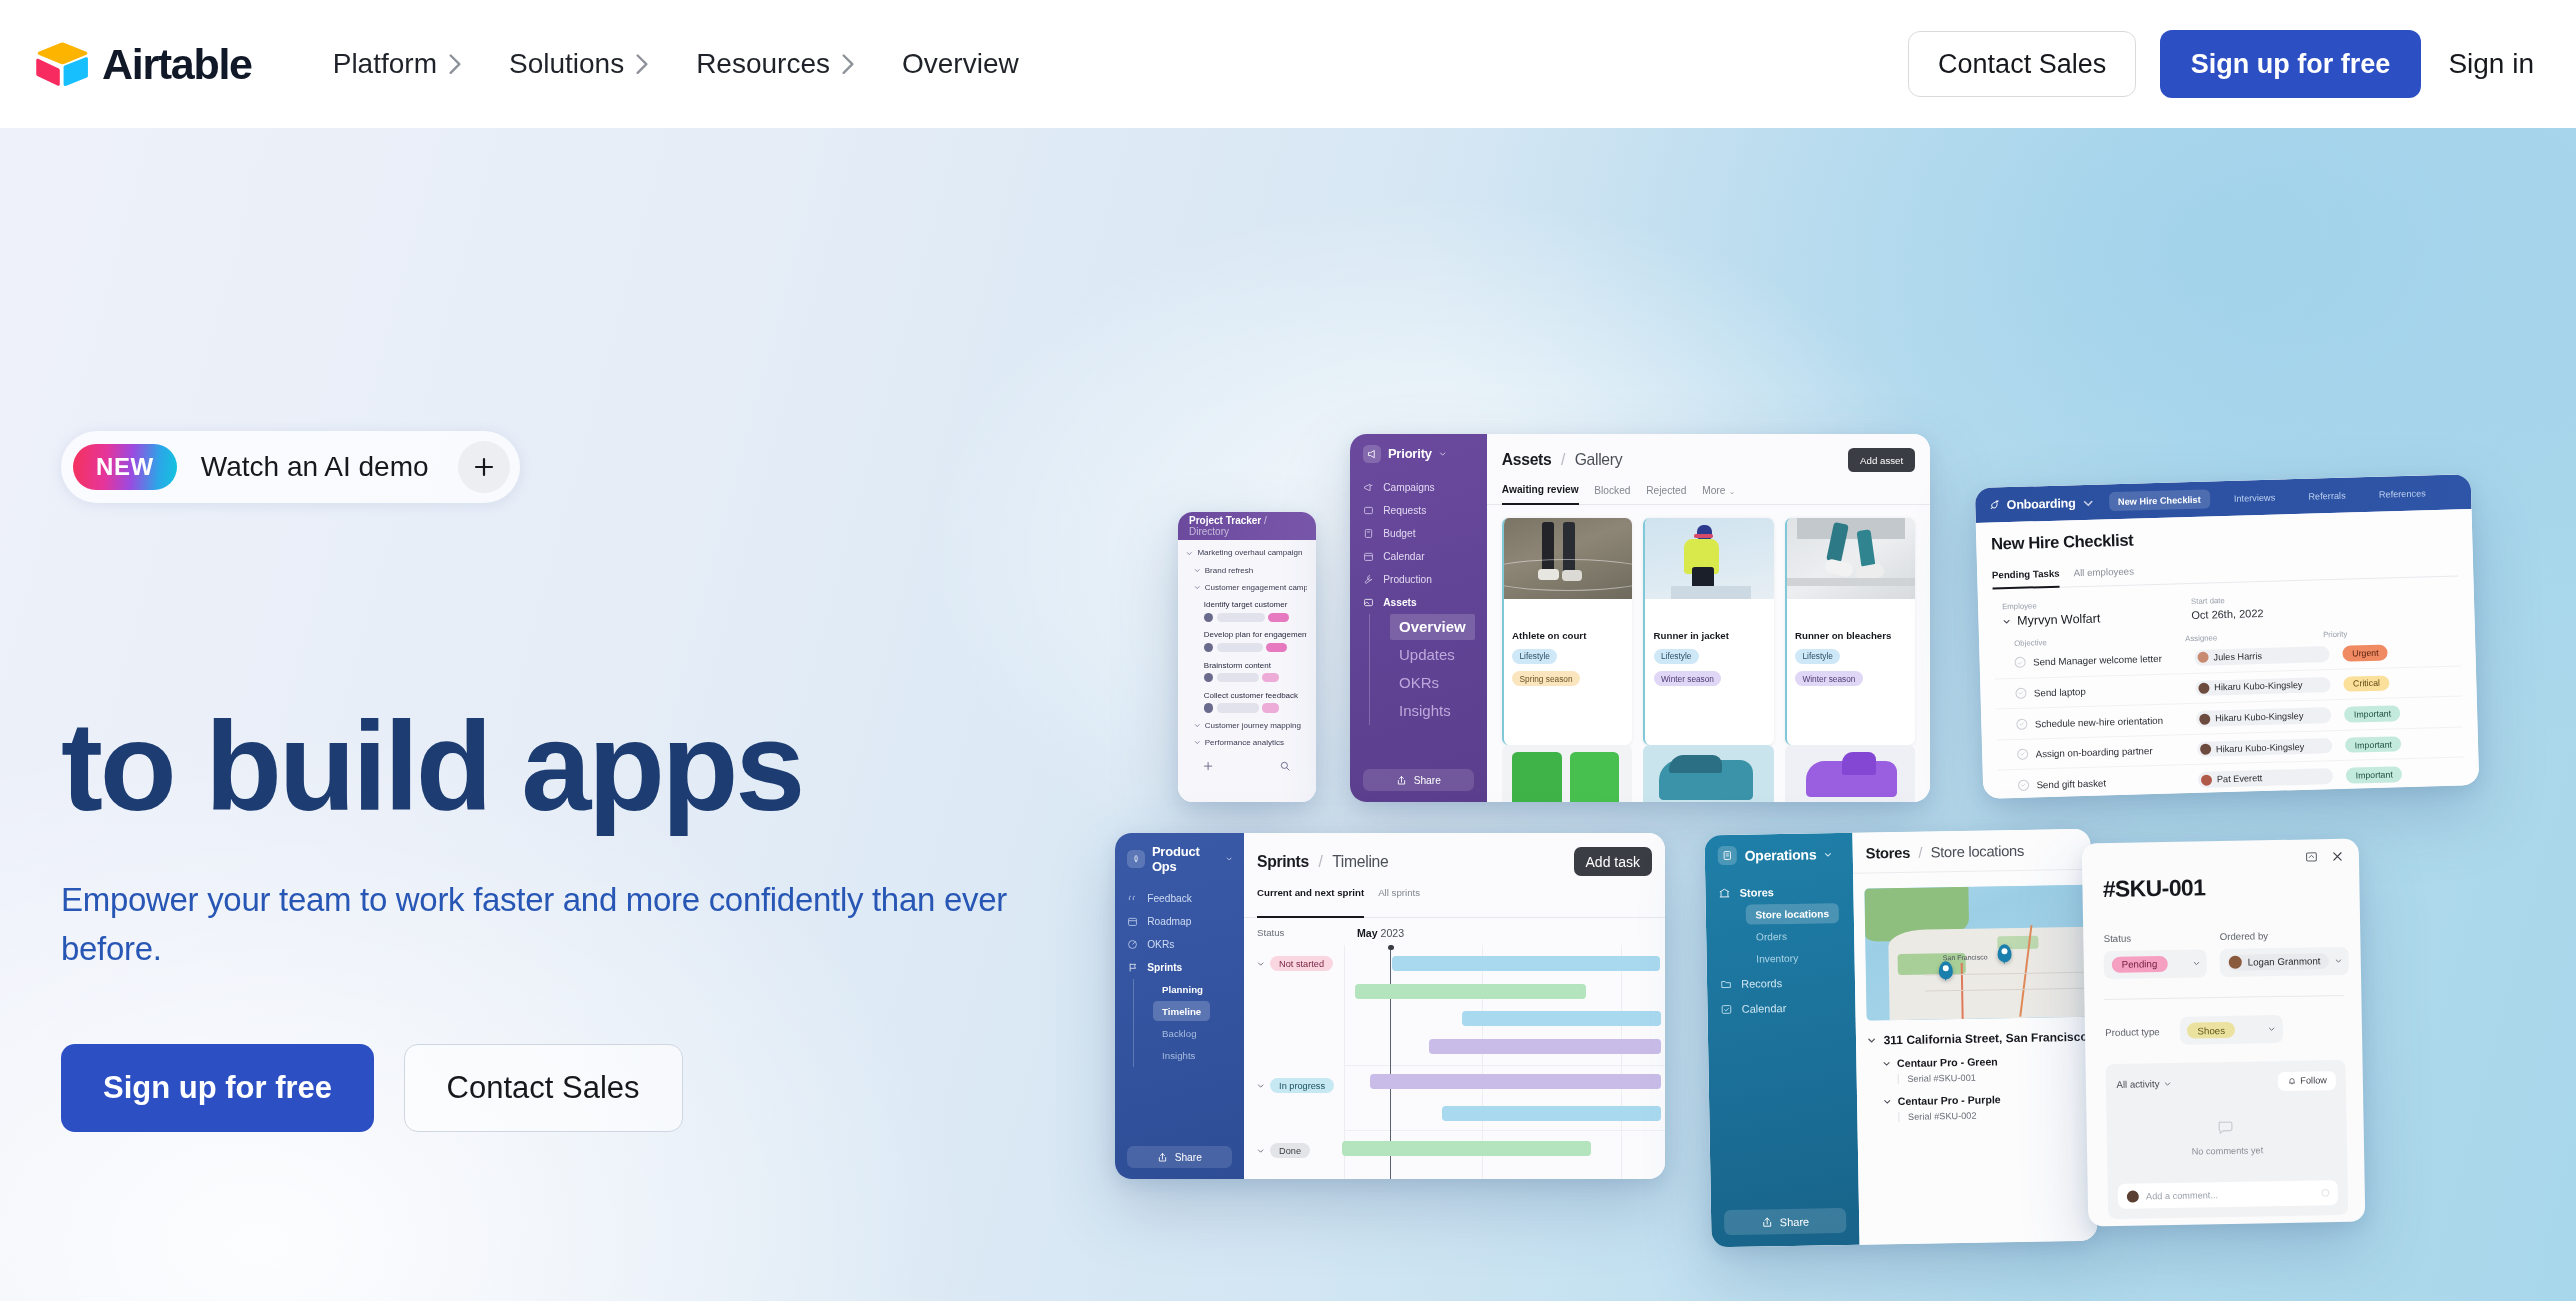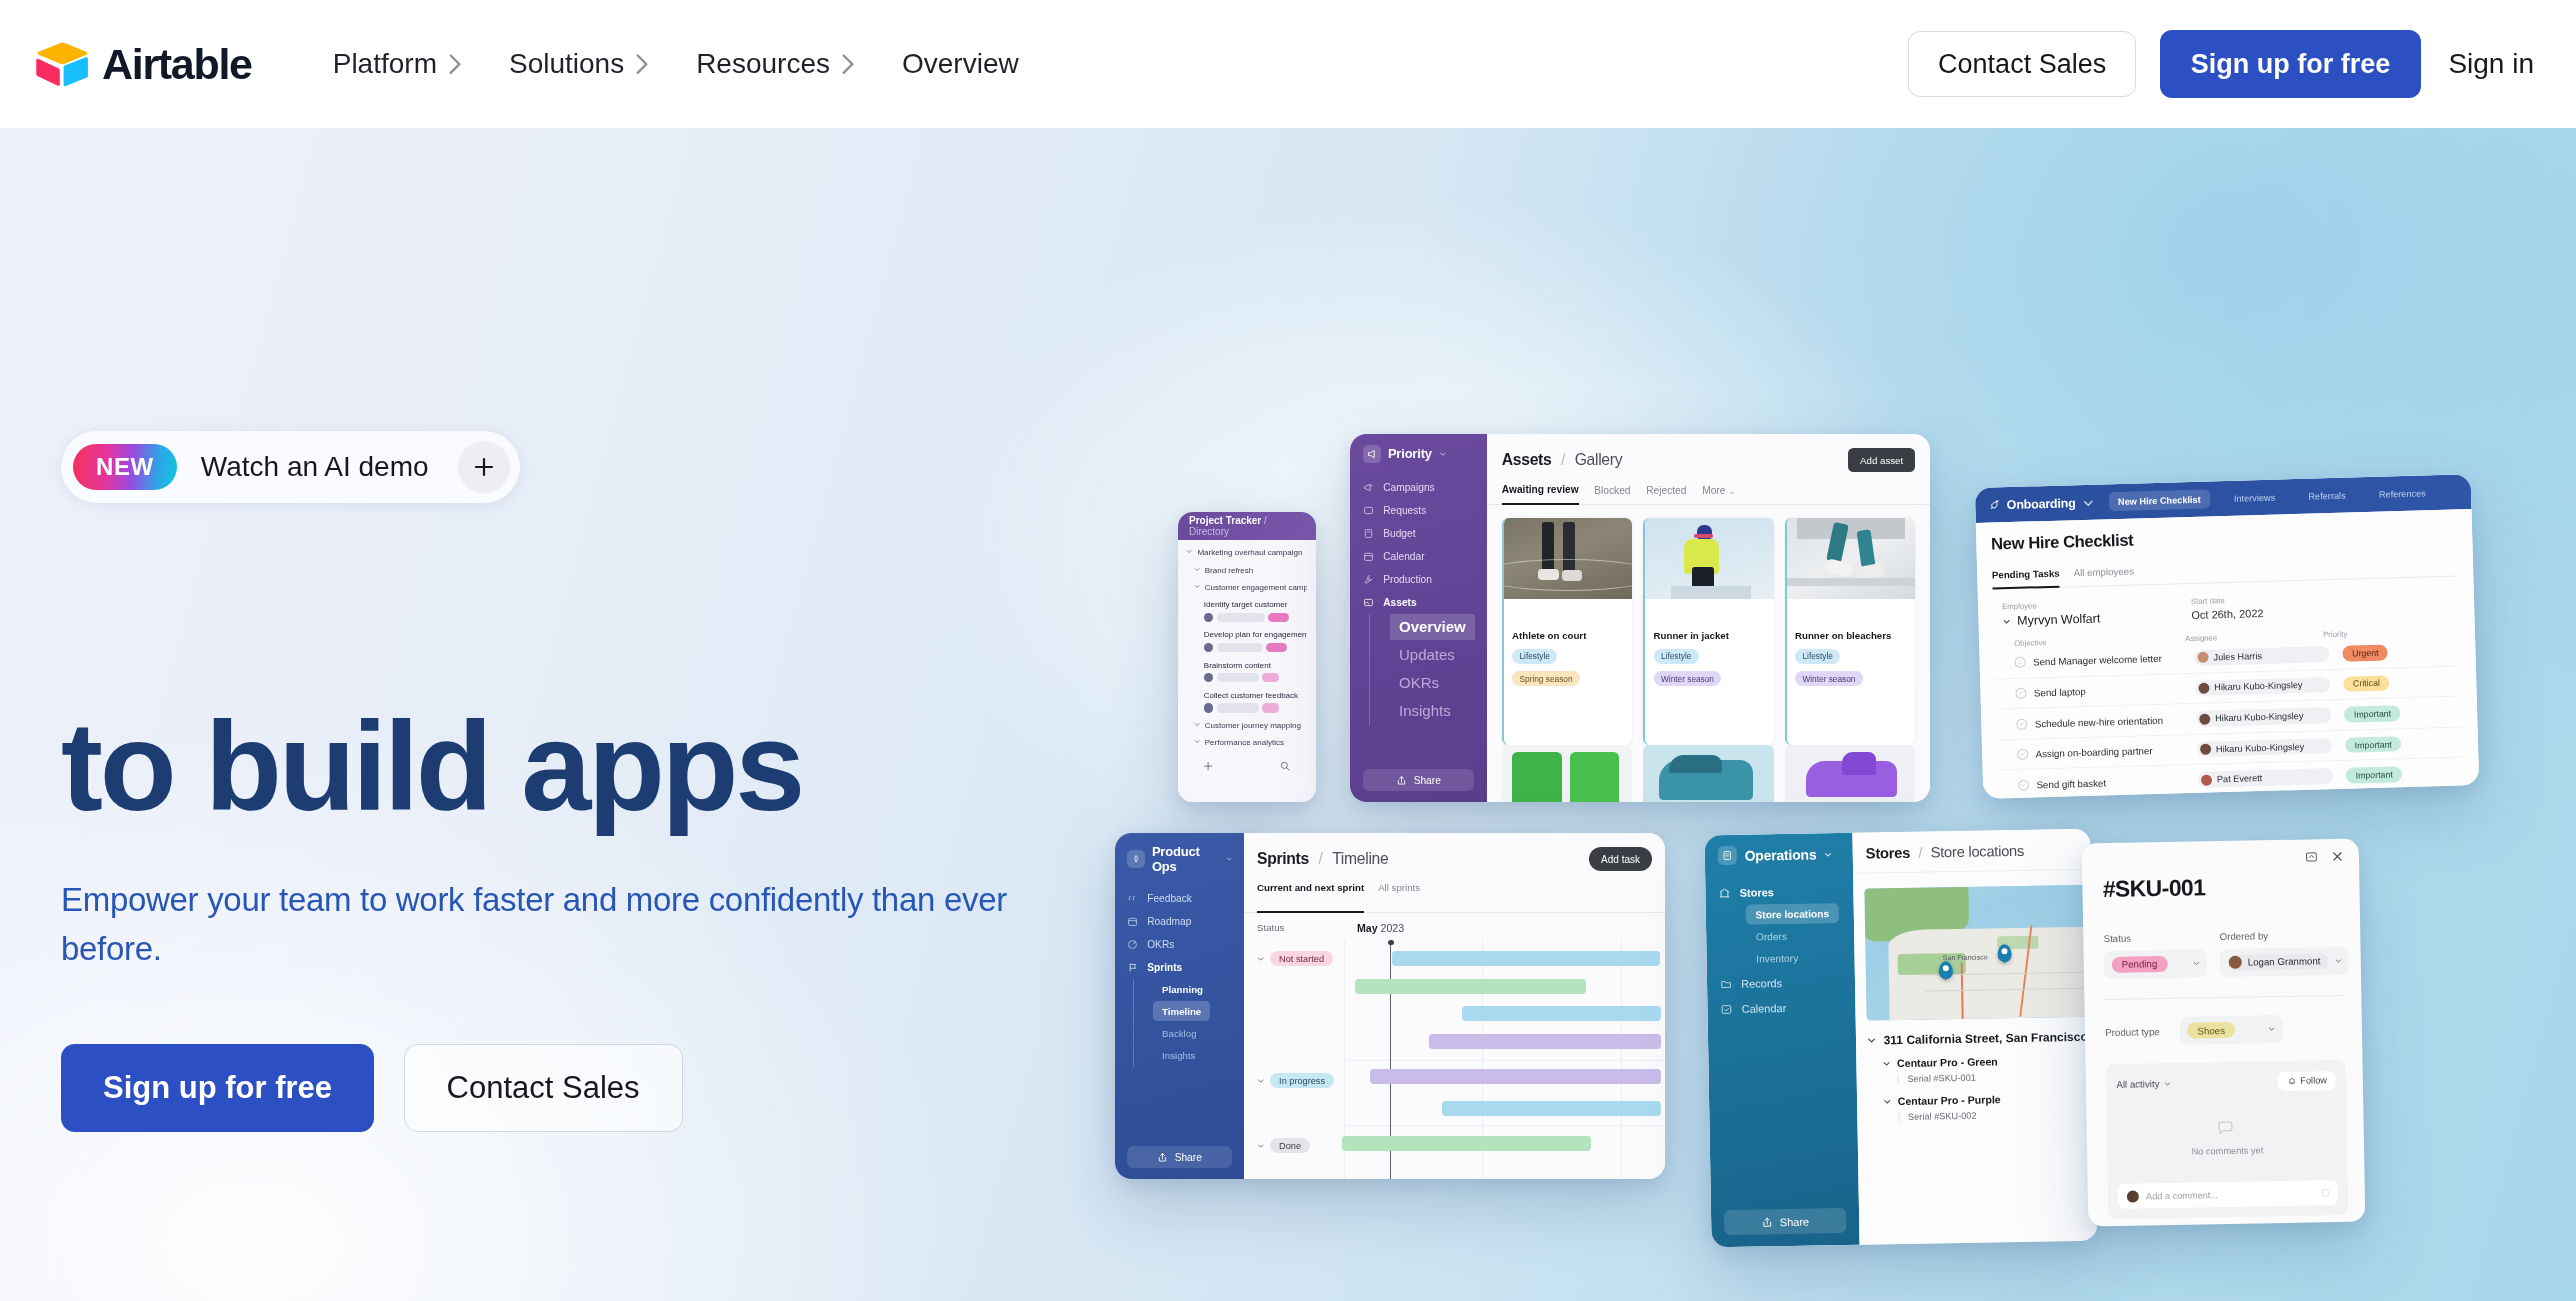--- a/index.html
+++ b/index.html
@@ -128,21 +128,21 @@
     left: 1178px; top: 384px; width: 138px; height: 290px;
     border-radius: 14.8px;
   }
   .pt-head {
     background: linear-gradient(100deg, #6b4a9e 0%, #7a57ab 100%);
     height: 28px; display: flex; align-items: center; padding: 0 11px;
   }
   .pt-title { font-size: 10px; font-weight: 700; color: #fff; }
   .pt-title .sep { font-weight: 400; opacity: 0.6; }
   .pt-body { background: #f6f6fb; height: 262px; padding: 8.3px 9.2px 0 8.3px; }
-  .pt-row { display: flex; align-items: flex-start; gap: 4.6px; margin-bottom: 8.3px; }
+  .pt-row { display: flex; align-items: center; gap: 4.6px; margin-bottom: 8.3px; }
   .pt-row.lvl1 { padding-left: 0px; }
   .pt-row.lvl2 { padding-left: 7.4px; }
   .pt-chev { width: 6.5px; height: 6.5px; flex: none; }
   .pt-label { font-size: 8px; color: #3b3b52; white-space: nowrap; overflow: hidden; }
   .pt-task { padding-left: 17.5px; margin-bottom: 8.3px; }
   .pt-task-name { font-size: 8px; color: #2a2a40; margin-bottom: 3.7px; white-space: nowrap; overflow:hidden; }
   .pt-task-meta { display: flex; align-items: center; gap: 3.7px; }
   .pt-avatar { width: 9.2px; height: 9.2px; border-radius: 50%; background: #6a6a8c; flex: none; }
   .pt-bar { height: 9.2px; border-radius: 4.6px; background: #e2e2ec; }
   .pt-chip { height: 9.2px; border-radius: 4.6px; background: #e779c0; }
@@ -312,21 +312,21 @@
     border-radius: 6.5px; padding: 5.5px 0;
     font-size: 10.2px; color: #fff;
     display: flex; align-items: center; justify-content: center; gap: 6.5px;
   }
   .po-share svg { width: 11px; height: 11px; }
   .po-main { flex: 1; background: #fbfbfd; min-width: 0; display: flex; flex-direction: column; position: relative; }
   .po-top { display: flex; align-items: center; padding: 14px 13px 0 13px; }
   .po-crumb { font-size: 15.7px; font-weight: 700; color: #191b1f; letter-spacing: -0.3px; }
   .po-crumb .sep { color: #b7bac0; font-weight: 400; margin: 0 5.5px; }
   .po-crumb .sec { color: #4a4e57; font-weight: 400; }
-  .po-addbtn { margin-left: auto; background: #3a3d44; color: #fff; font-size: 10px; border-radius: 12px; padding: 6.5px 12px; }
+  .po-addbtn { margin-left: auto; background: #3a3d44; color: #fff; font-size: 14px; border-radius: 7px; padding: 6.5px 12px; }
   .po-tabs { display: flex; gap: 14px; padding: 11px 13px 0 13px; border-bottom: 0.9px solid #e7e8ec; }
   .po-tab { font-size: 9.7px; color: #82868e; padding-bottom: 18px; }
   .po-tab.active { color: #16181d; font-weight: 700; border-bottom: 2.3px solid #16181d; margin-bottom: -0.9px; }
   .po-colhdr { display: flex; padding: 9.2px 13px 0 13px; }
   .po-colhdr .c1 { width: 100px; font-size: 9.7px; color: #6b6f78; }
   .po-colhdr .c2 { font-size: 10.6px; color: #16181d; font-weight: 700; }
   .po-colhdr .c2 .yr { font-weight: 400; color: #4a4e57; }
   .po-chart { flex: 1; position: relative; margin-top: 5.5px; }
   .po-vline { position: absolute; left: 146px; top: 0; bottom: 0; width: 0.9px; background: #5a6070; }
   .po-vdot { position: absolute; left: 144px; top: 0; width: 5.5px; height: 5.5px; border-radius: 50%; background: #3a3d44; }

